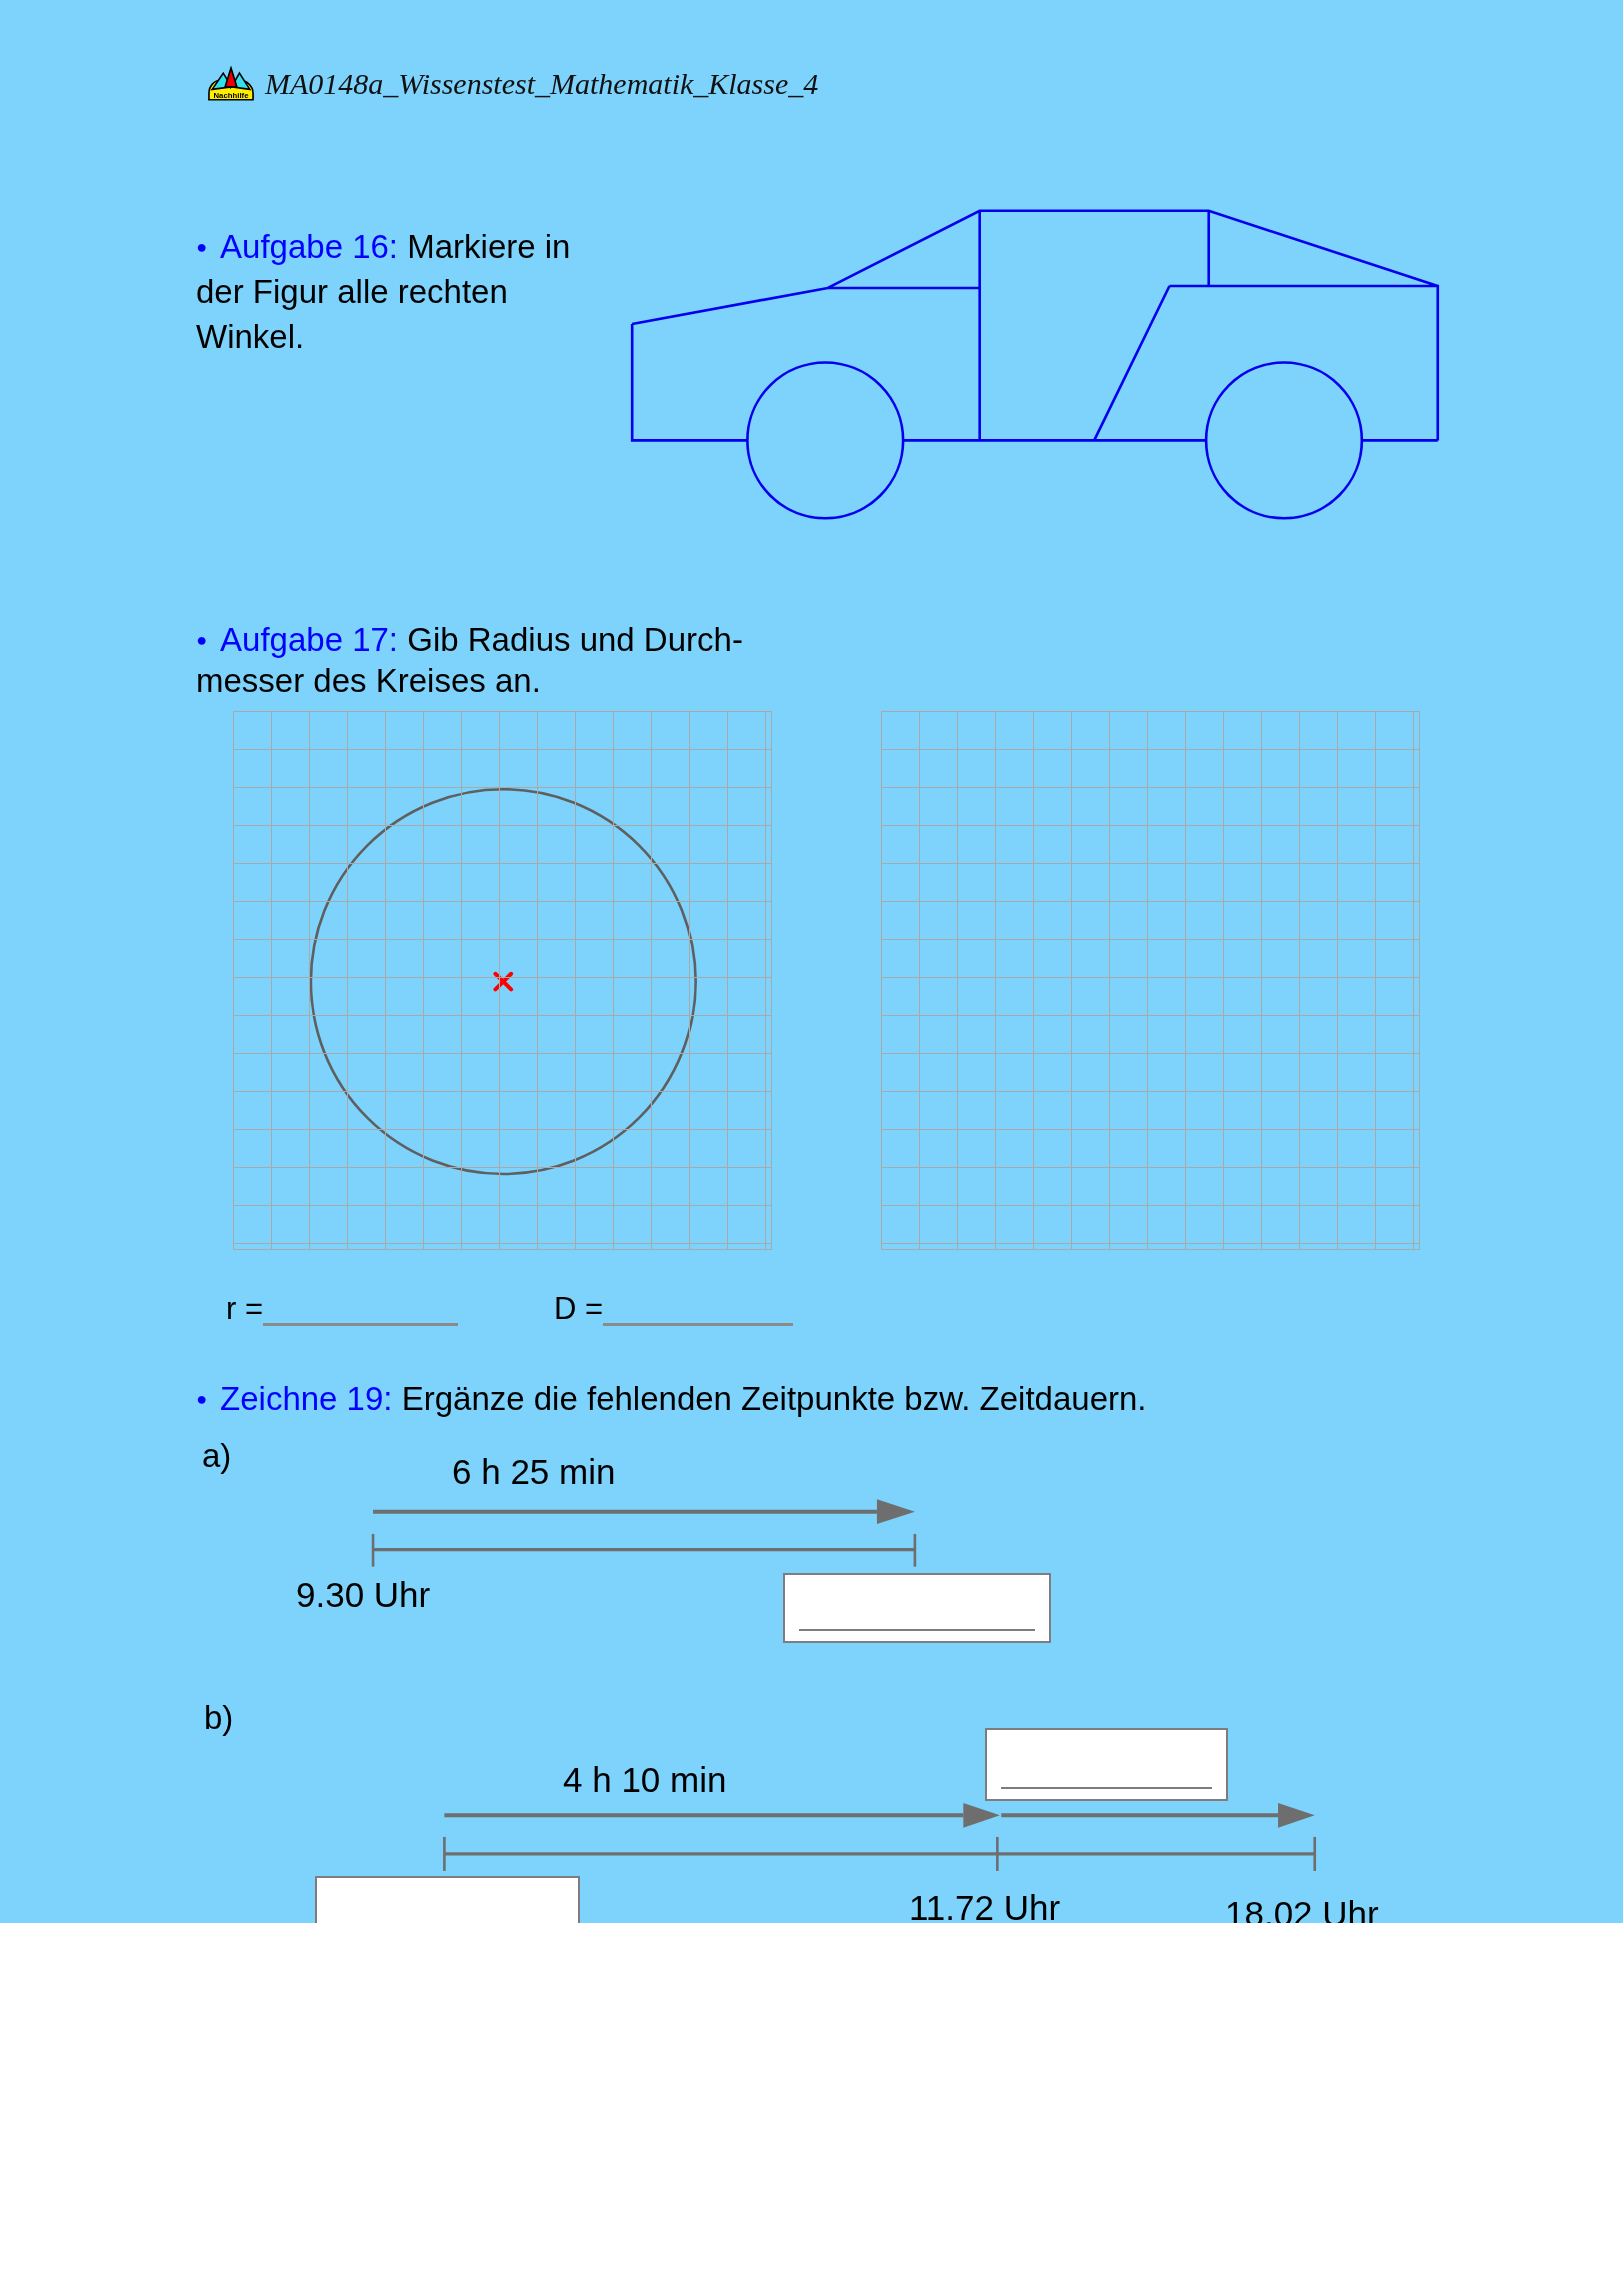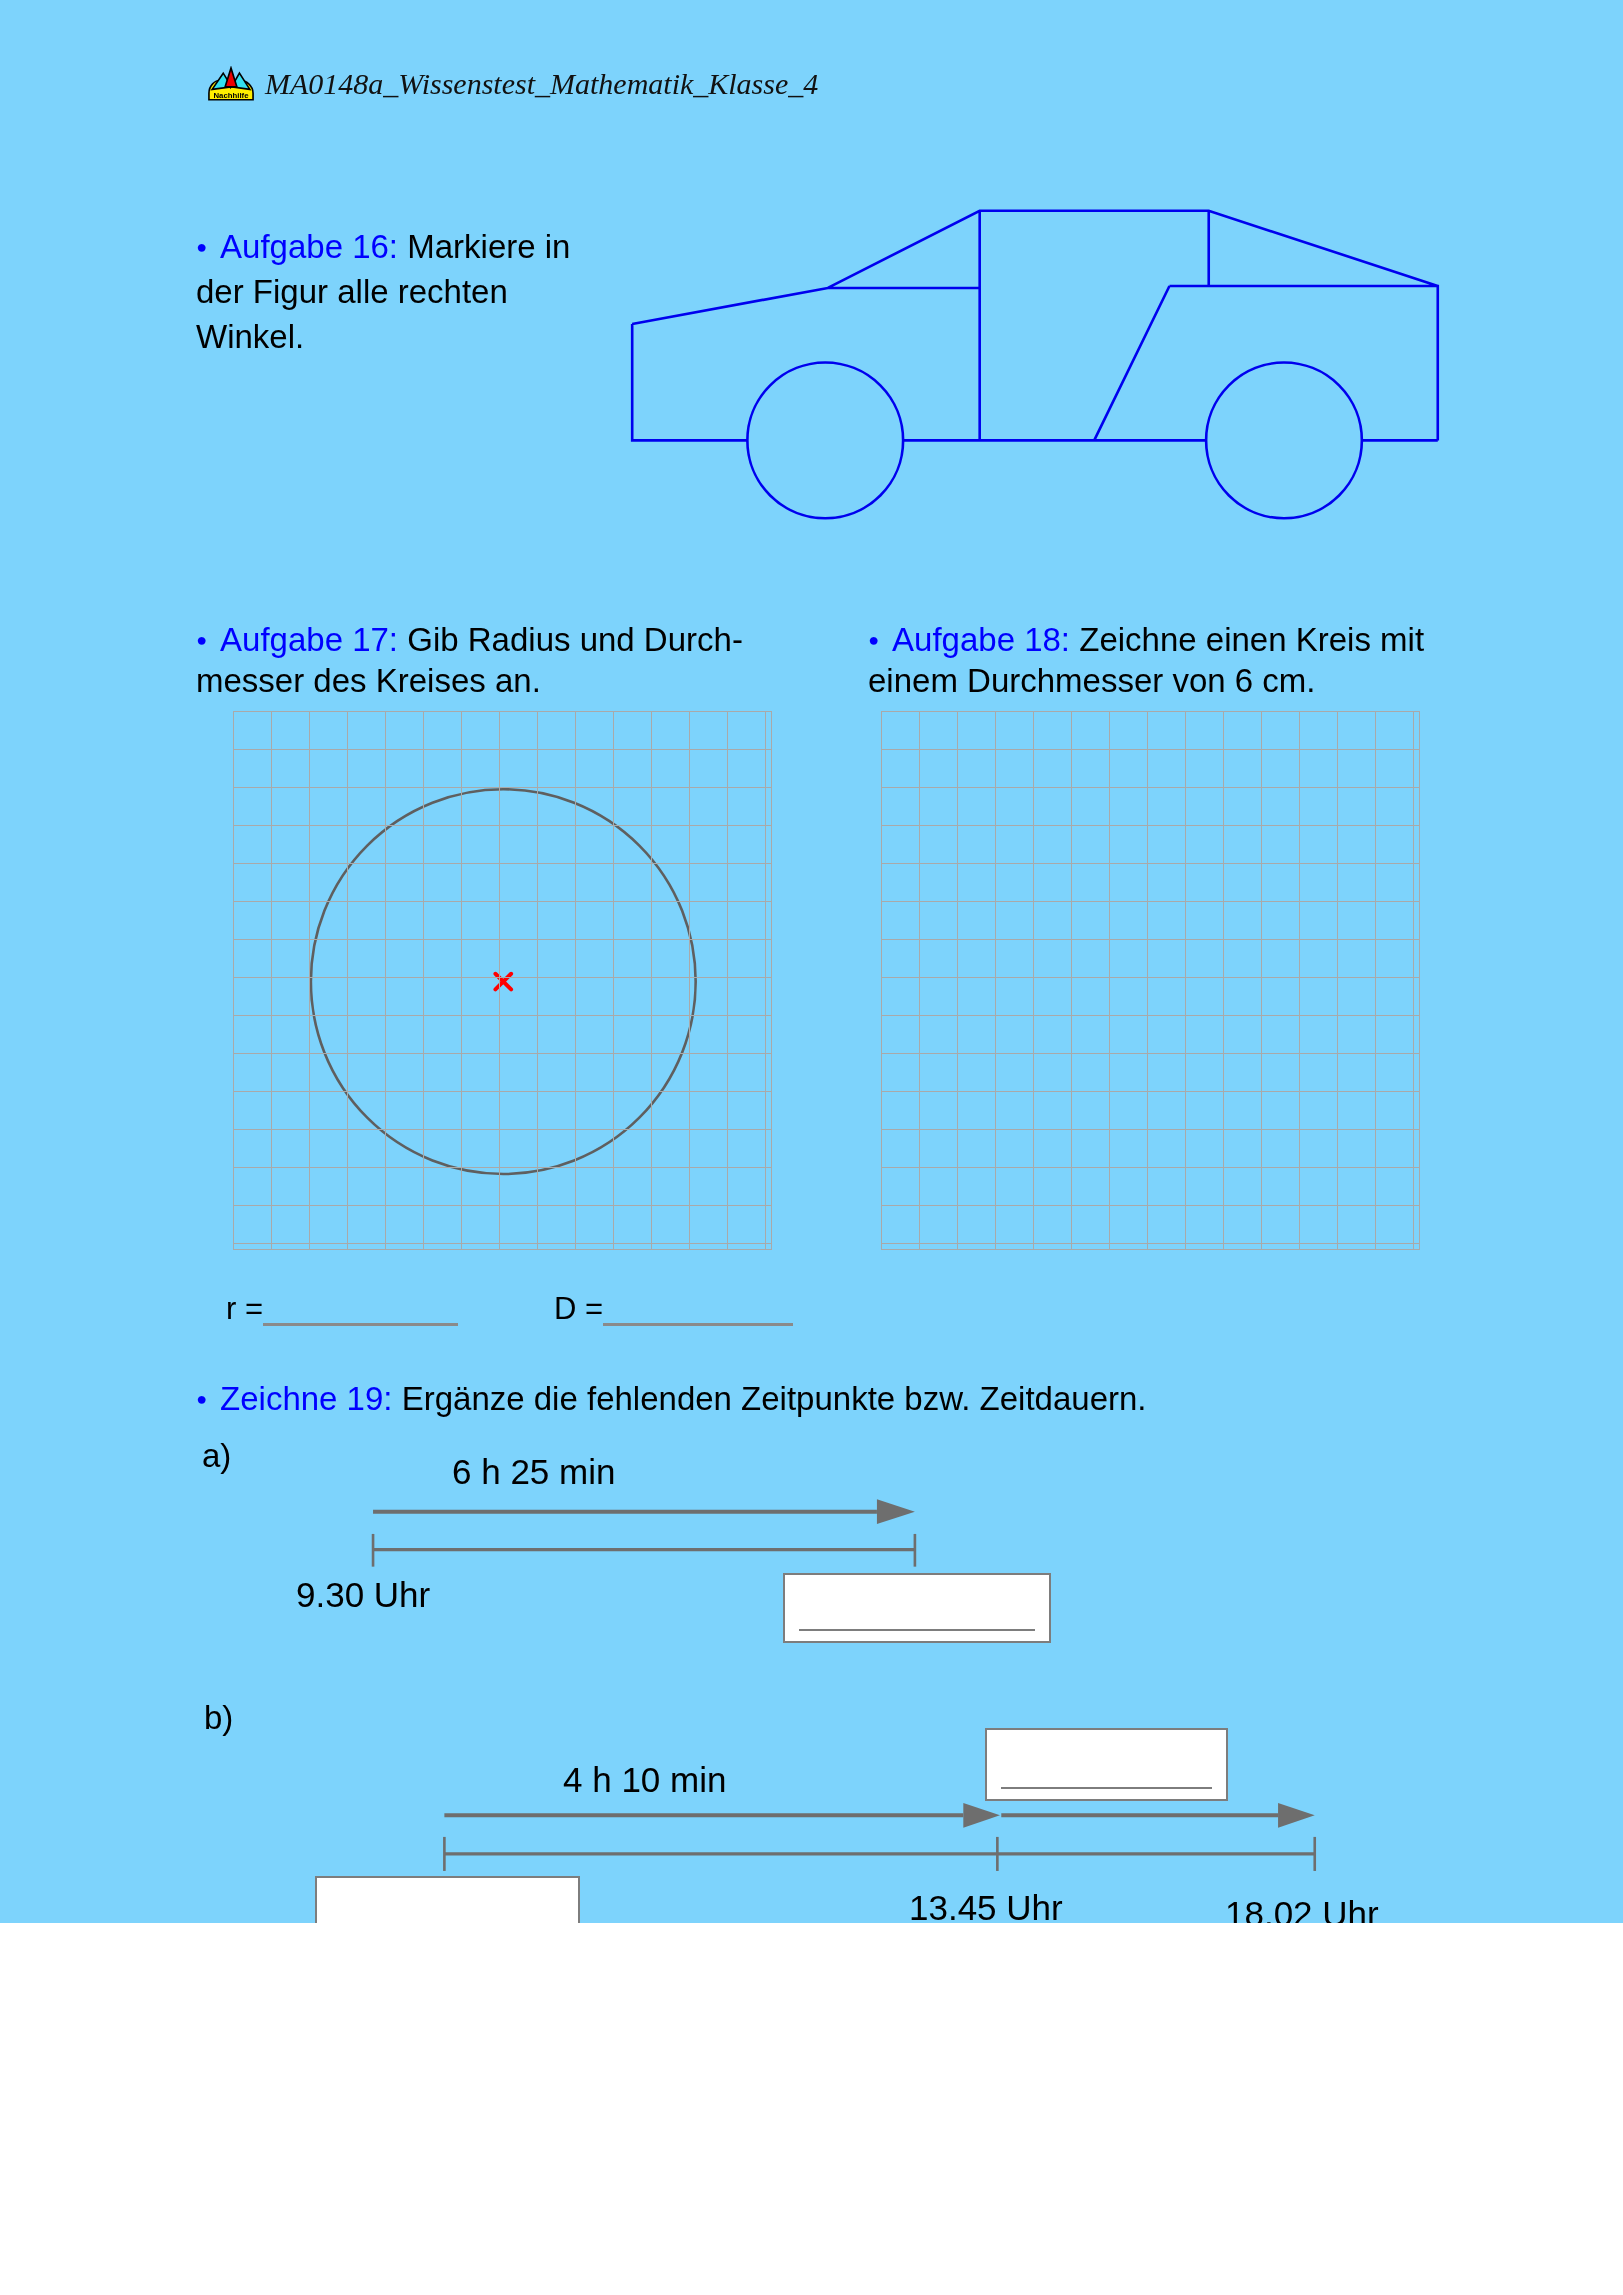--- a/index.html
+++ b/index.html
@@ -96,24 +96,20 @@
     <span class="bullet">●</span><span class="task-label">Aufgabe 16:</span><span class="task-text">Markiere in
 der Figur alle rechten
 Winkel.</span>
   </div>
 
   <div class="abs task tight" style="left:196px; top:619px; width:615px;">
     <span class="bullet">●</span><span class="task-label">Aufgabe 17:</span><span class="task-text">Gib Radius und Durch-
 messer des Kreises an.</span>
   </div>
 
-  <div class="abs task tight" style="left:868px; top:619px; width:615px;">
-    <span class="bullet">●</span><span class="task-label">Aufgabe 18:</span><span class="task-text">Zeichne einen Kreis mit
-einem Durchmesser von 6 cm.</span>
-  </div>
 
   <div class="abs grid" style="left:233px; top:711px;"></div>
   <div class="abs grid" style="left:881px; top:711px;"></div>
 
   <div class="abs rd-label" style="left:226px; top:1292px;">r =</div>
   <div class="abs blank-line" style="left:263px; top:1323px; width:195px;"></div>
   <div class="abs rd-label" style="left:554px; top:1292px;">D =</div>
   <div class="abs blank-line" style="left:603px; top:1323px; width:190px;"></div>
 
   <div class="abs task" style="left:196px; top:1376px; width:1283px;">
@@ -128,19 +124,19 @@
   </div>
 
   <div class="abs item-label" style="left:204px; top:1699px;">b)</div>
   <div class="abs ansbox" style="left:985px; top:1728px; width:243px; height:73px;">
     <div class="ansline"></div>
   </div>
   <div class="abs time-text" style="left:563px; top:1761px; width:314px;">4 h 10 min</div>
   <div class="abs ansbox" style="left:315px; top:1876px; width:265px; height:71px;">
     <div class="ansline"></div>
   </div>
-  <div class="abs time-text" style="left:909px; top:1889px; width:178px;">13.45 Uhr</div>
+  <div class="abs time-text" style="left:909px; top:1889px; width:178px;">11.72 Uhr</div>
   <div class="abs time-text" style="left:1225px; top:1889px; width:181px;margin-top:6px;">18.02 Uhr</div>
 
   <div class="abs" id="footer">5 / 6</div>
 
 </div>
 
 
 </body></html>

